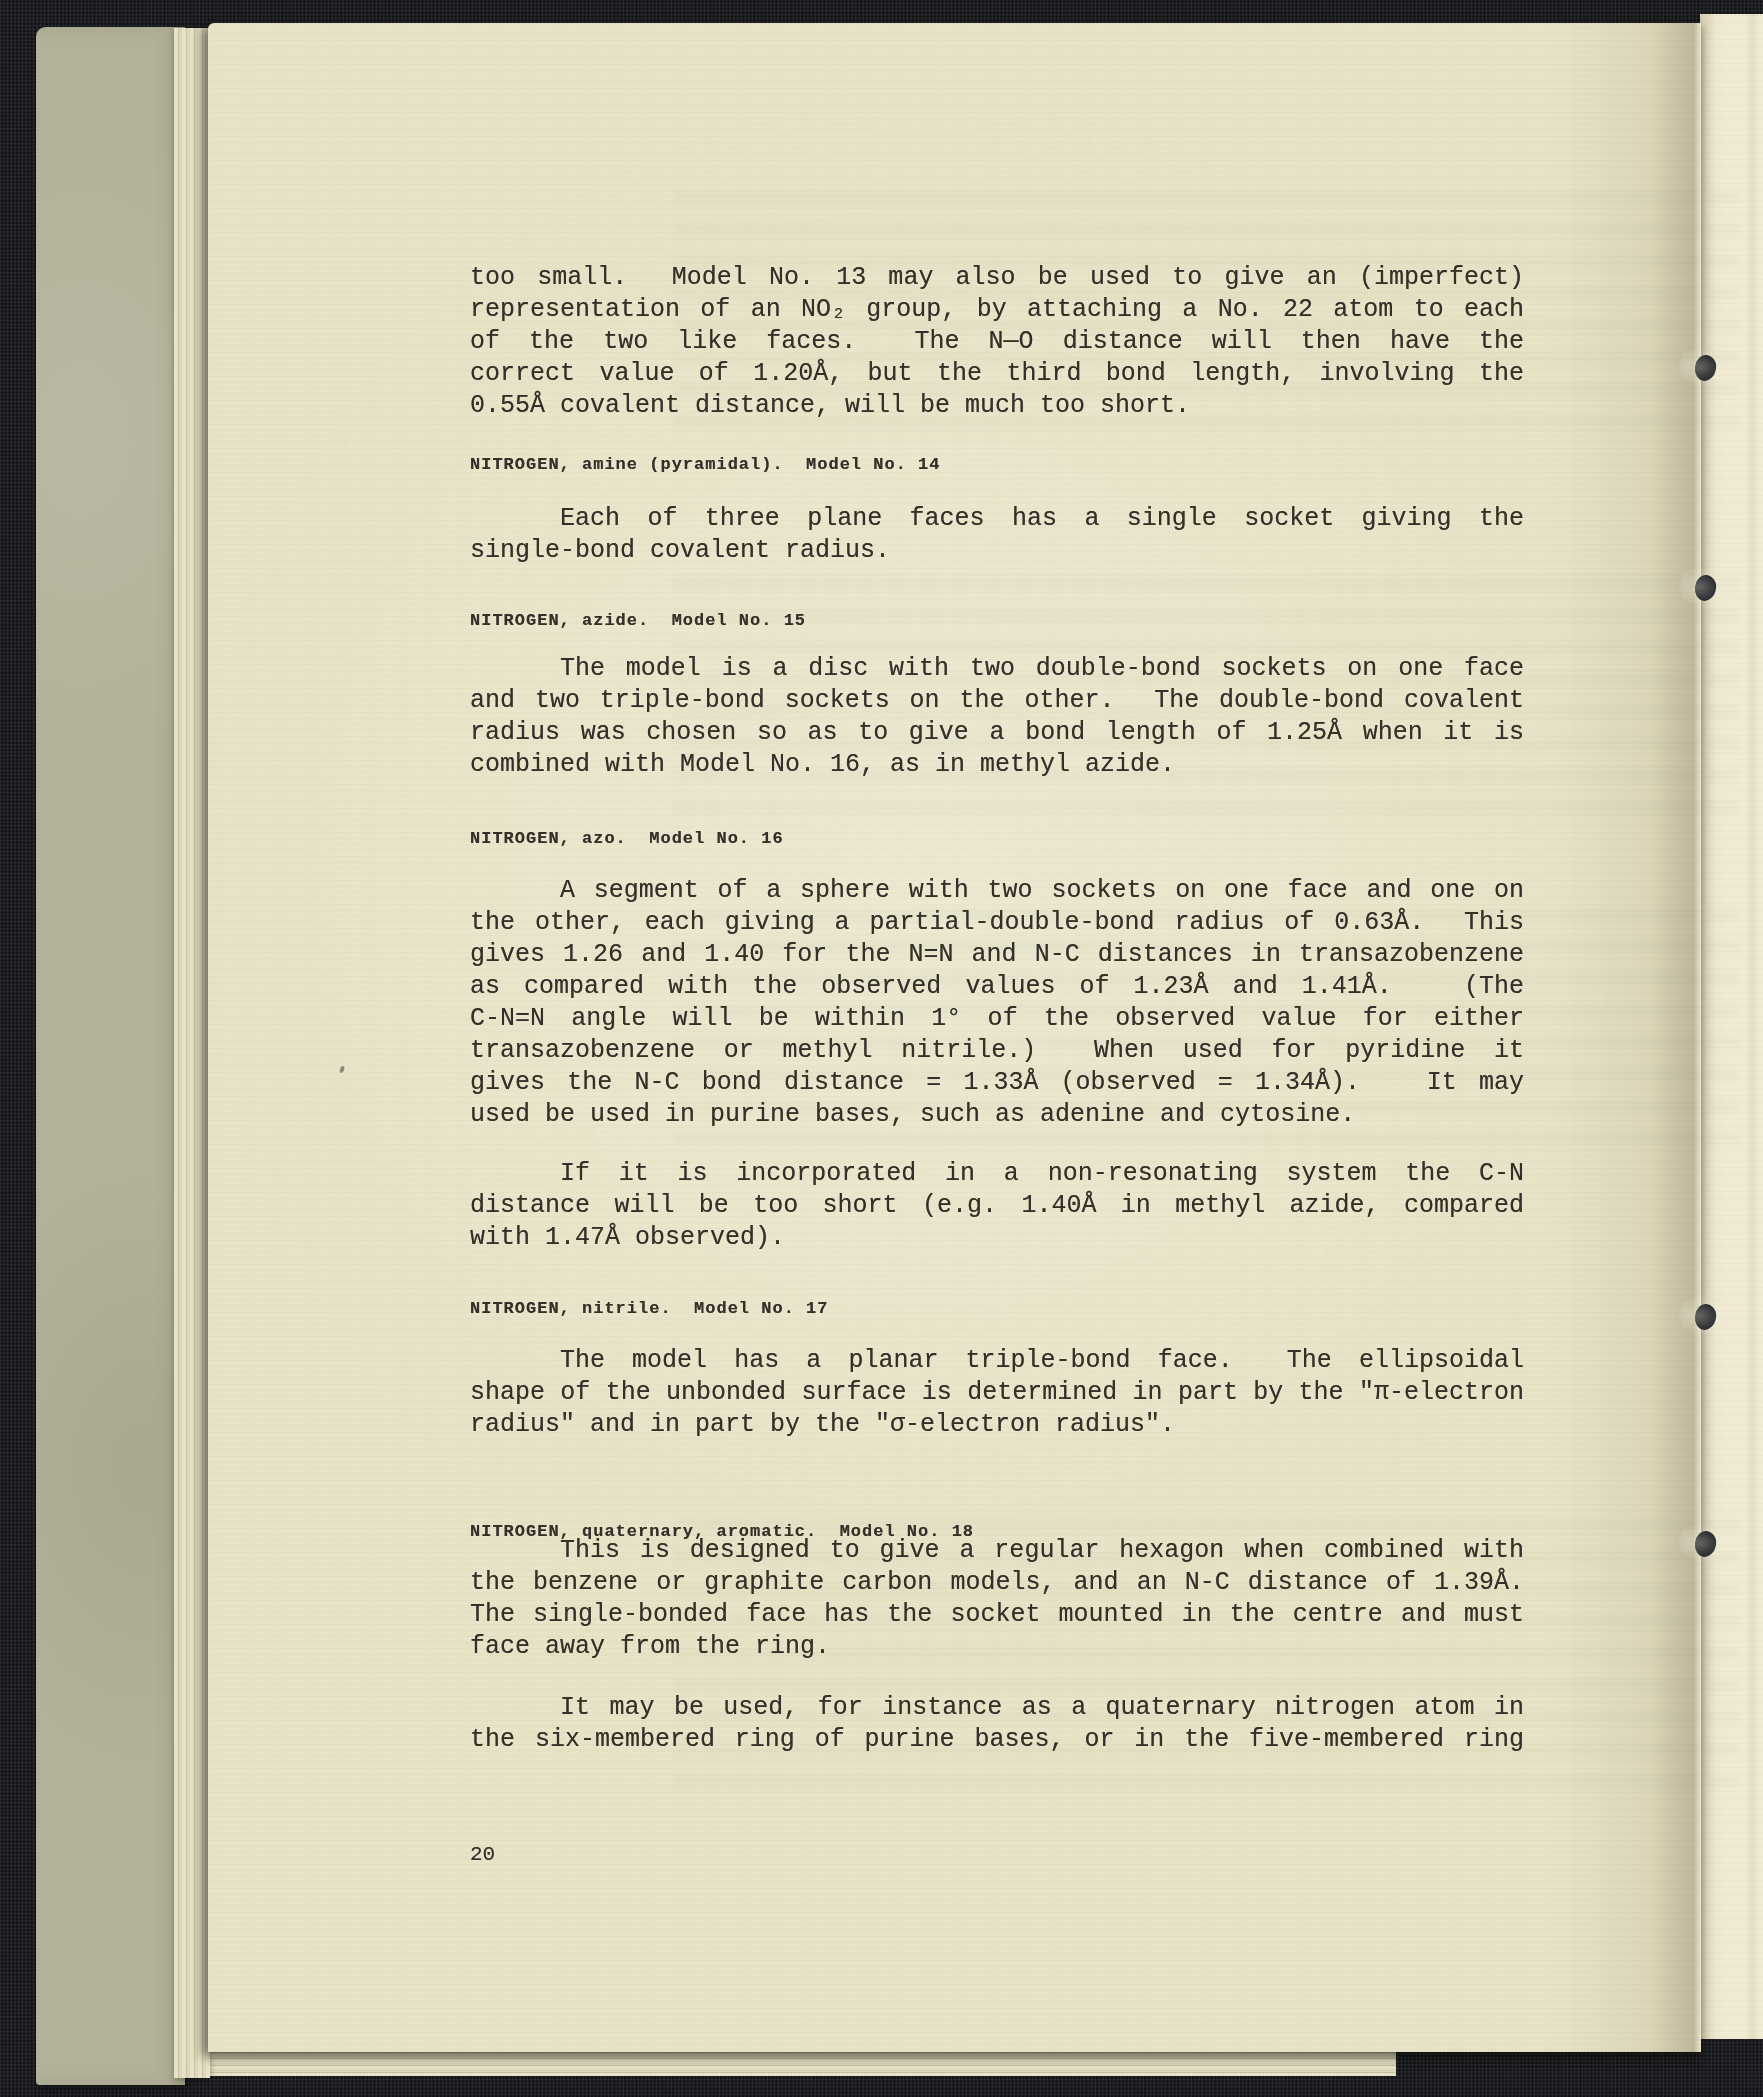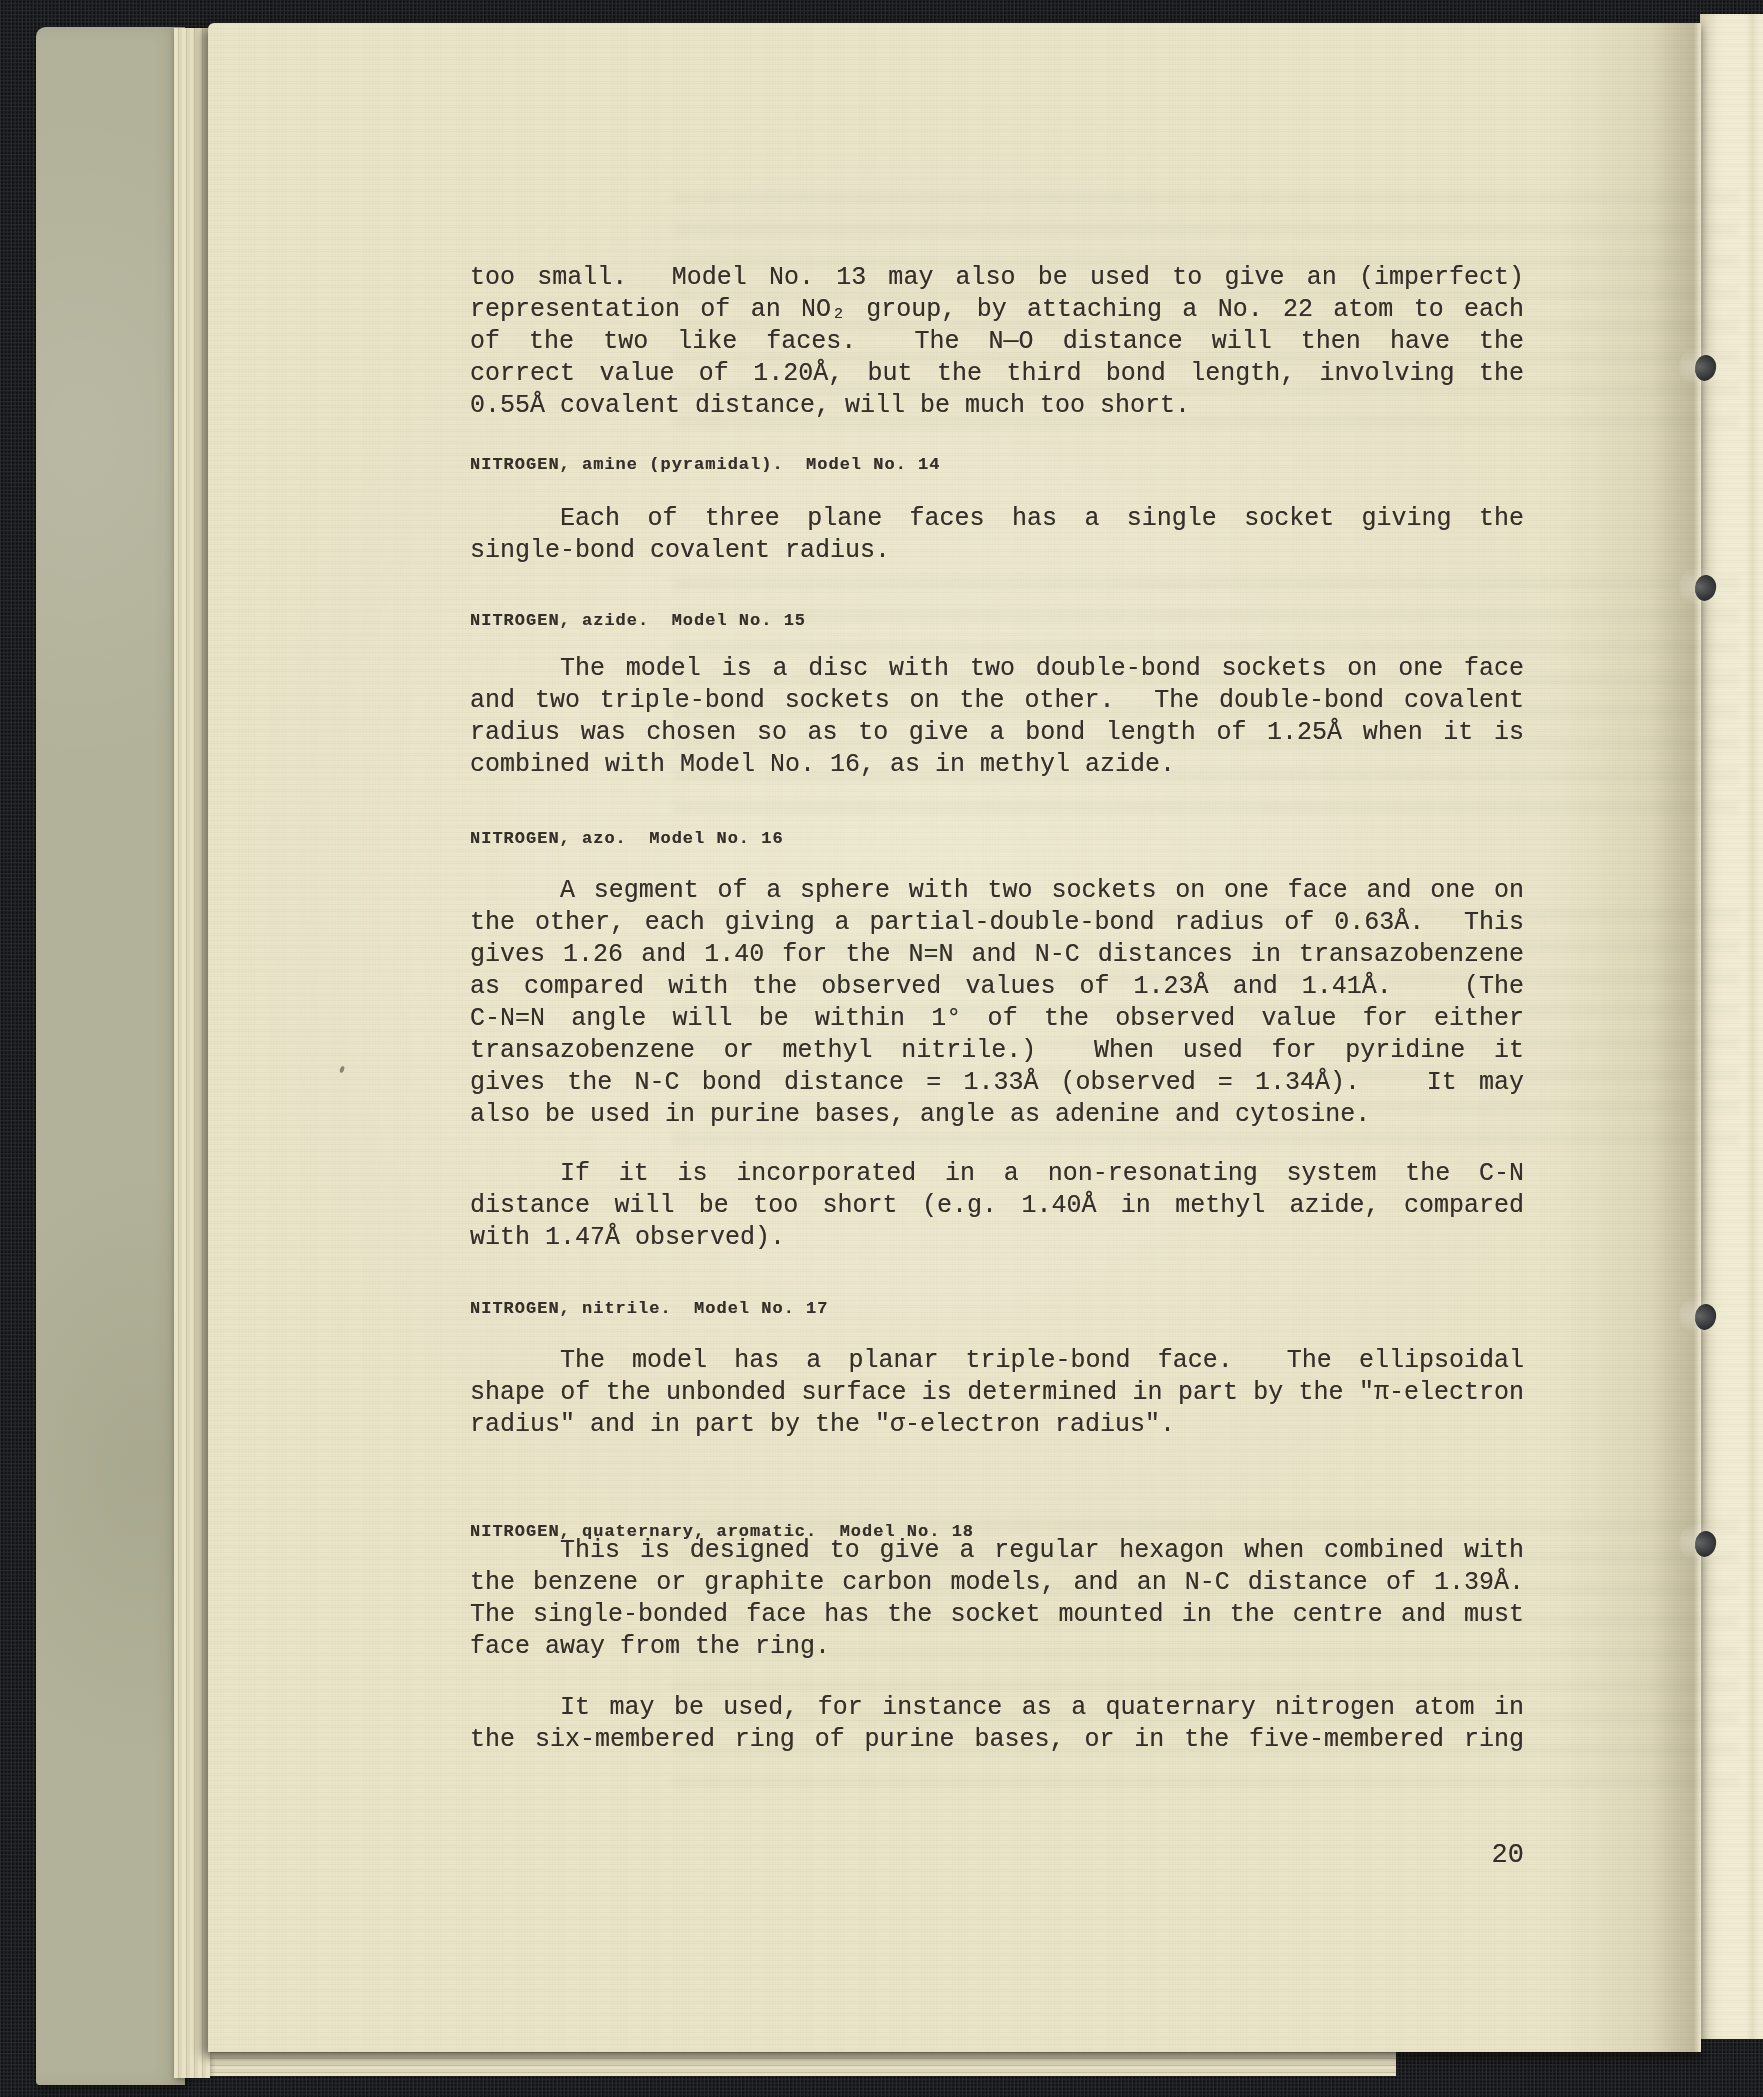--- a/index.html
+++ b/index.html
@@ -90,21 +90,21 @@
     color:var(--ink);font-size:25px;
     text-shadow:0 0 0.6px rgba(52,48,41,0.55);
   }
   .section{position:absolute;left:0;width:1054px;}
   .heading{font-weight:bold;letter-spacing:1px;font-size:17px;height:32px;line-height:32px;white-space:nowrap;}
   .line{height:32px;line-height:32px;}
   .line.just{text-align:justify;text-align-last:justify;}
   .line.ind{padding-left:90px;}
   .page-number{
     position:absolute;left:470px;top:1839px;width:1054px;height:32px;line-height:32px;
-    text-align:right;color:var(--ink);font-size:27px;text-shadow:0 0 0.6px rgba(52,48,41,0.55);
+    text-align:left;color:var(--ink);font-size:21px;text-shadow:0 0 0.6px rgba(52,48,41,0.55);
   }
 </style>
 </head>
 <body>
 
 <div class="stage">
   <div class="cover-board"></div>
   <div class="bottom-edge-stack"></div>
   <div class="page-edge-stack"></div>
   <div class="sheet-behind"></div>
@@ -137,21 +137,21 @@
       </div>
       <div class="section heading" style="top: 823px;">NITROGEN, azo.&nbsp; Model No. 16</div>
       <div class="section para" style="top: 875px;">
         <div class="line just ind">A segment of a sphere with two sockets on one face and one on</div>
         <div class="line just">the other, each giving a partial-double-bond radius of 0.63Å.&nbsp; This</div>
         <div class="line just">gives 1.26 and 1.40 for the N=N and N-C distances in transazobenzene</div>
         <div class="line just">as compared with the observed values of 1.23Å and 1.41Å.&nbsp;&nbsp; (The</div>
         <div class="line just">C-N=N angle will be within 1° of the observed value for either</div>
         <div class="line just">transazobenzene or methyl nitrile.)&nbsp; When used for pyridine it</div>
         <div class="line just">gives the N-C bond distance = 1.33Å (observed = 1.34Å).&nbsp;&nbsp; It may</div>
-        <div class="line">also be used in purine bases, angle as adenine and cytosine.</div>
+        <div class="line">used be used in purine bases, such as adenine and cytosine.</div>
       </div>
       <div class="section para" style="top: 1158px;">
         <div class="line just ind">If it is incorporated in a non-resonating system the C-N</div>
         <div class="line just">distance will be too short (e.g. 1.40Å in methyl azide, compared</div>
         <div class="line">with 1.47Å observed).</div>
       </div>
       <div class="section heading" style="top: 1293px;">NITROGEN, nitrile.&nbsp; Model No. 17</div>
       <div class="section para" style="top: 1345px;">
         <div class="line just ind">The model has a planar triple-bond face.&nbsp; The ellipsoidal</div>
         <div class="line just">shape of the unbonded surface is determined in part by the "π-electron</div>

